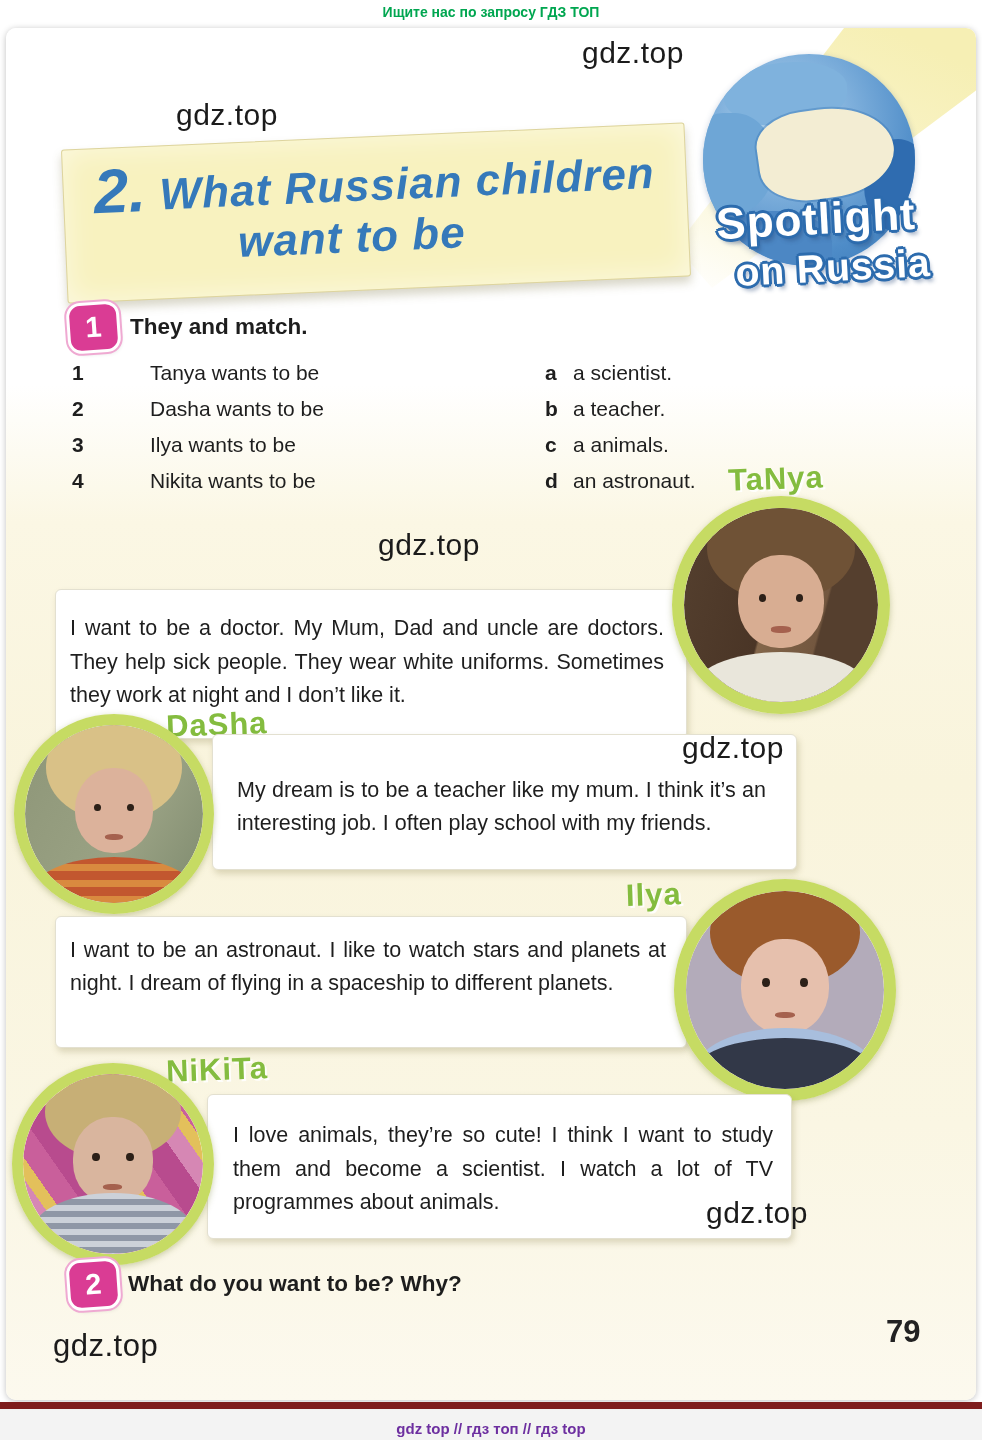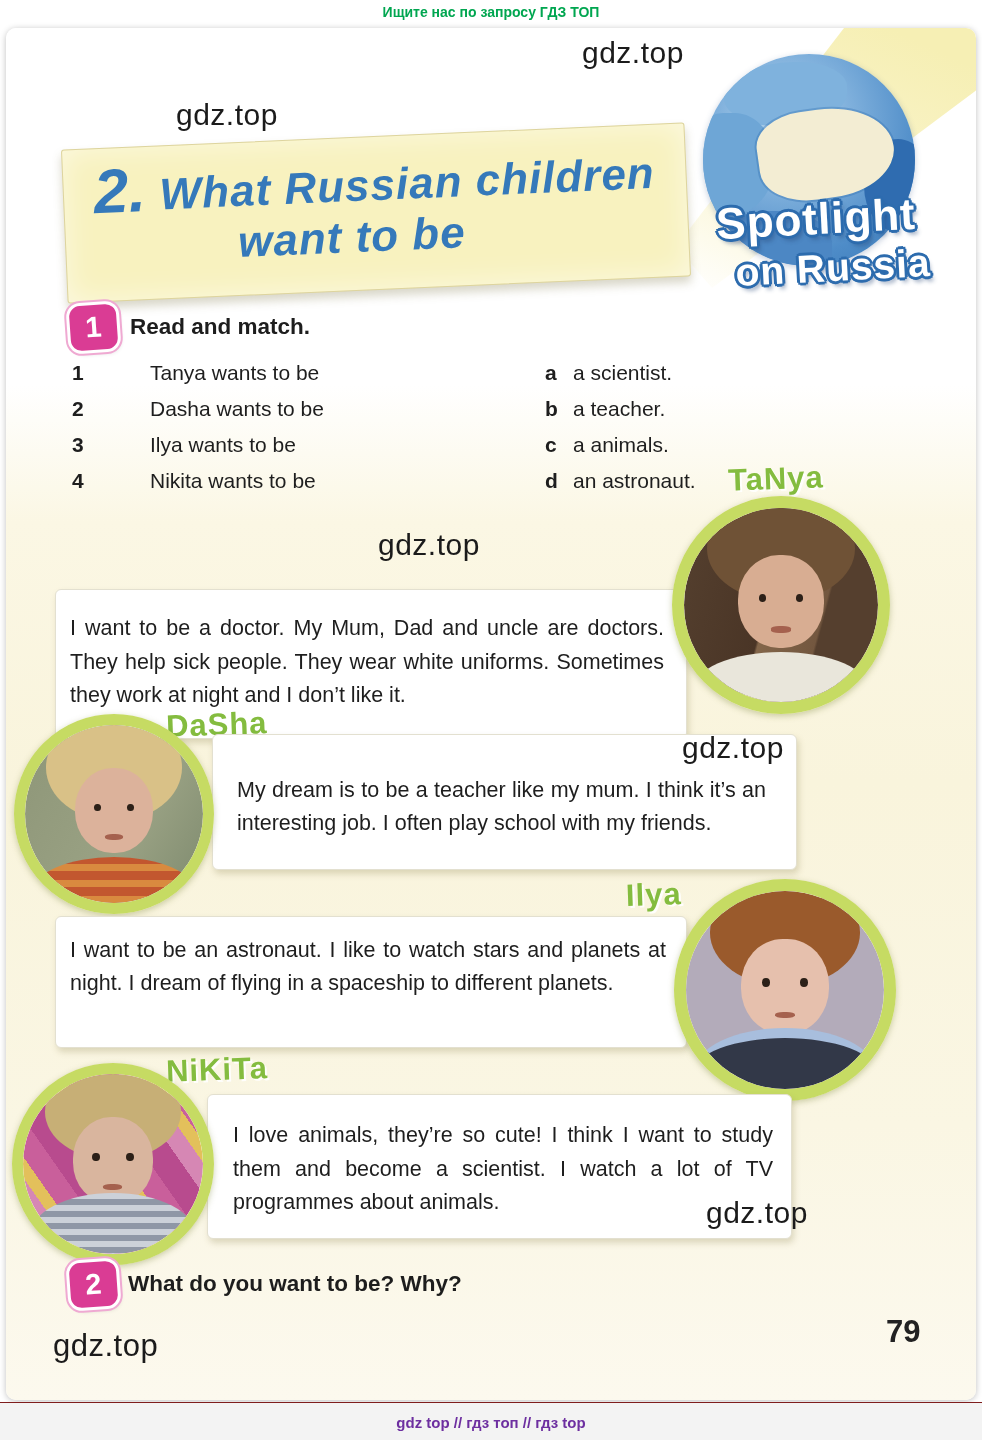--- a/index.html
+++ b/index.html
@@ -113,21 +113,21 @@
   .ilya .ph-shirt{background:#323848;border-top:10px solid #a8bedd;}
   
   .nikita .inner{background:repeating-linear-gradient(55deg,#b84b8e 0 26px,#d687b4 26px 44px,#e3c05b 44px 56px,#c95f9b 56px 78px);}
   .nikita .ph-hair{background:#c7af76;}
   .nikita .ph-face{background:#d9b59e;}
   .nikita .ph-shirt{background:repeating-linear-gradient(0deg,#8f97a6 0 6px,#ccd1d9 6px 12px);border-bottom:14px solid #3a4156;}
   
   .pagenum{font-size:31px;color:#222;font-weight:bold;}
   
   .footer{
-    top:1402px;left:0;width:100%;height:38px;background:#f3f3f3;border-top:1px solid #7f1d1d;
+    top:1402px;left:0;width:100%;height:38px;background:#f3f3f3;border-top:7px solid #7f1d1d;
     text-align:center;box-sizing:border-box;padding-top:11px;
   }
   .footer span{color:#6d2fa0;font-size:15px;font-weight:bold;}
 </style>
 </head>
 <body>
 
 <div class="abs top-note">Ищите нас по запросу ГДЗ ТОП</div>
 
 <div class="abs sheet">
@@ -149,21 +149,21 @@
     <div class="land land1"></div>
     <div class="land land2"></div>
     <div class="land land3"></div>
     <div class="land land4"></div>
     <div class="land russia"></div>
   </div>
   <div class="abs logo-text logo-l1">Spotlight</div>
   <div class="abs logo-text logo-l2">on Russia</div>
 
   <div class="abs badge" style="left:64px;top:277px;">1</div>
-  <div class="abs ex-label" style="left:124px;top:286px;">Read and match.</div>
+  <div class="abs ex-label" style="left:124px;top:286px;">They and match.</div>
 
   <div class="abs match">
     <div class="mrow">
       <span class="mnum">1</span>
       <span class="mleft">Tanya wants to be</span>
       <span class="mletter">a</span>
       <span class="mright">a scientist.</span>
     </div>
     <div class="mrow">
       <span class="mnum">2</span>

